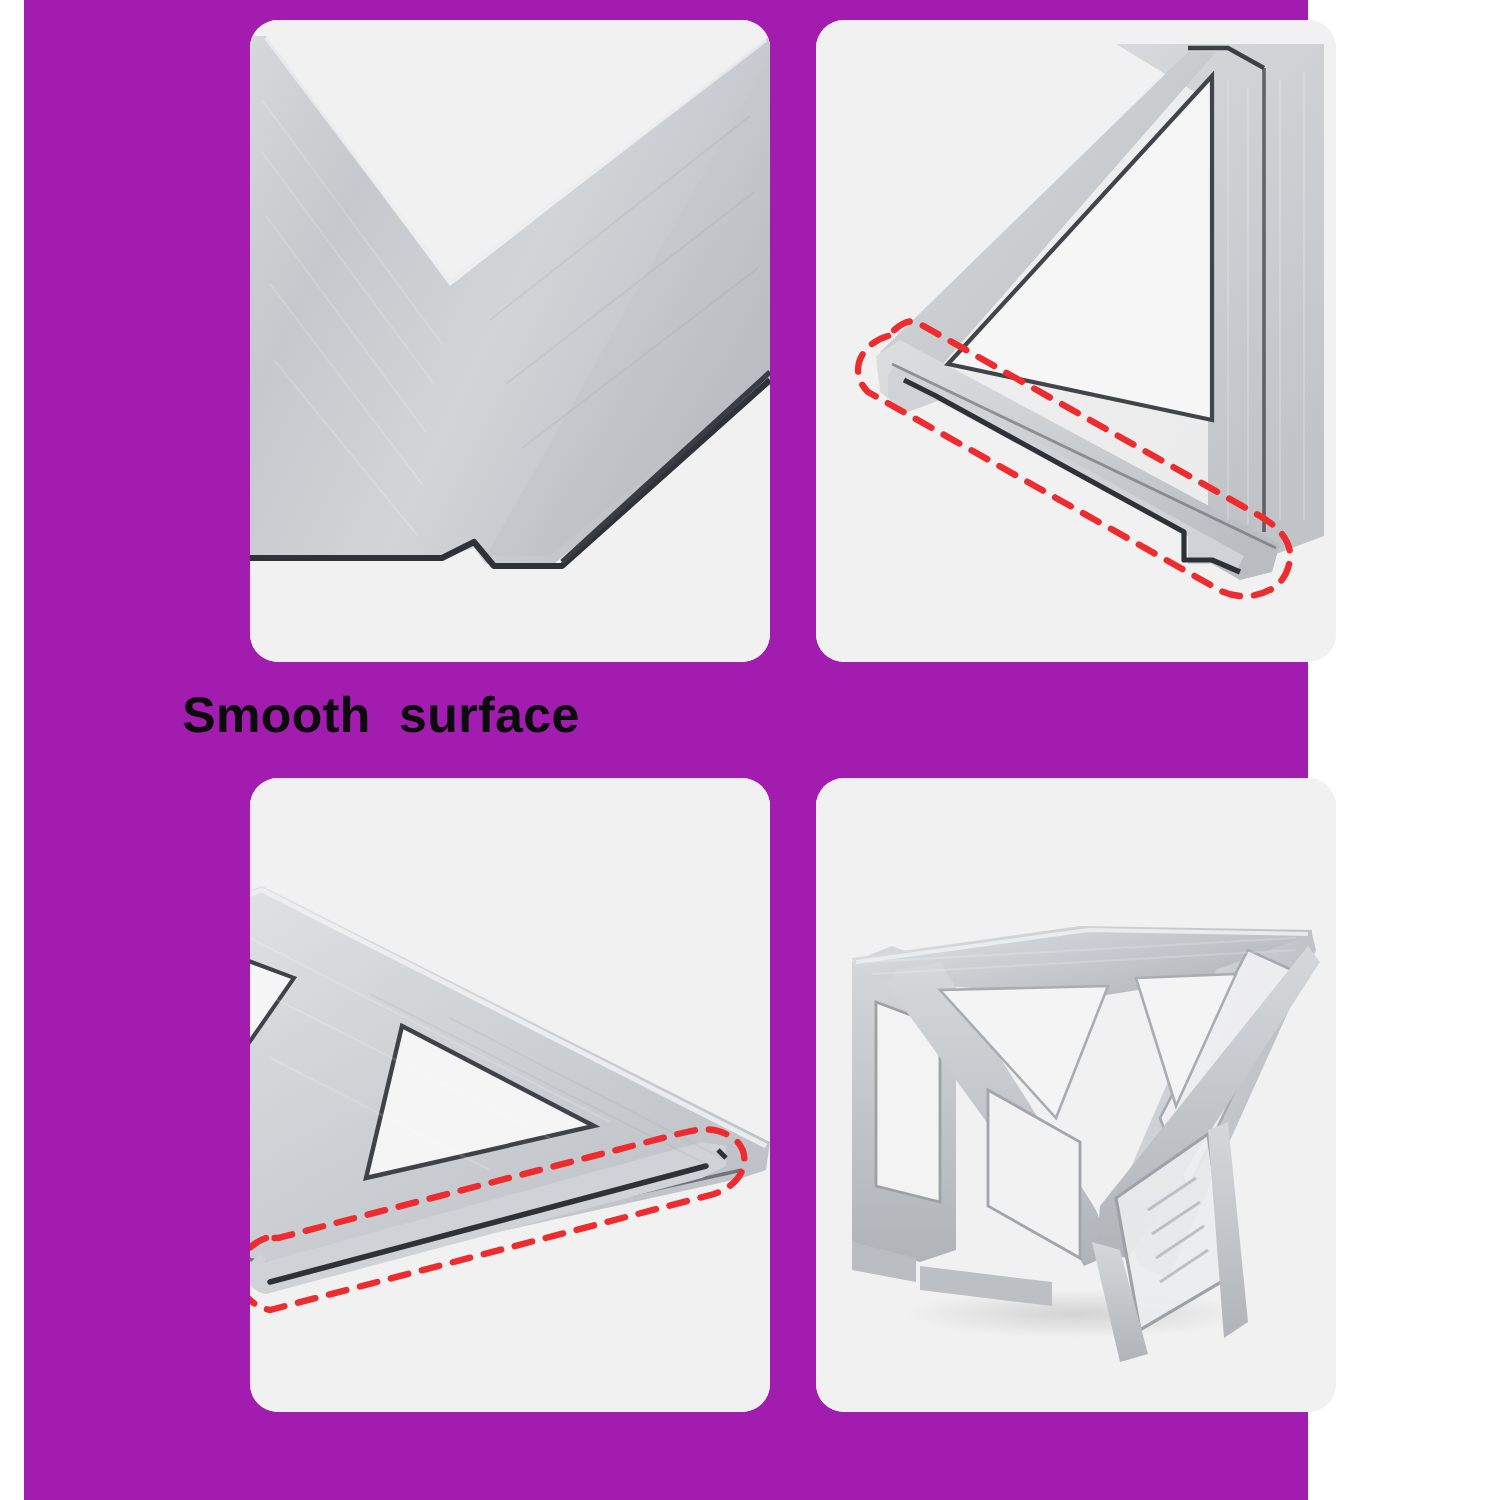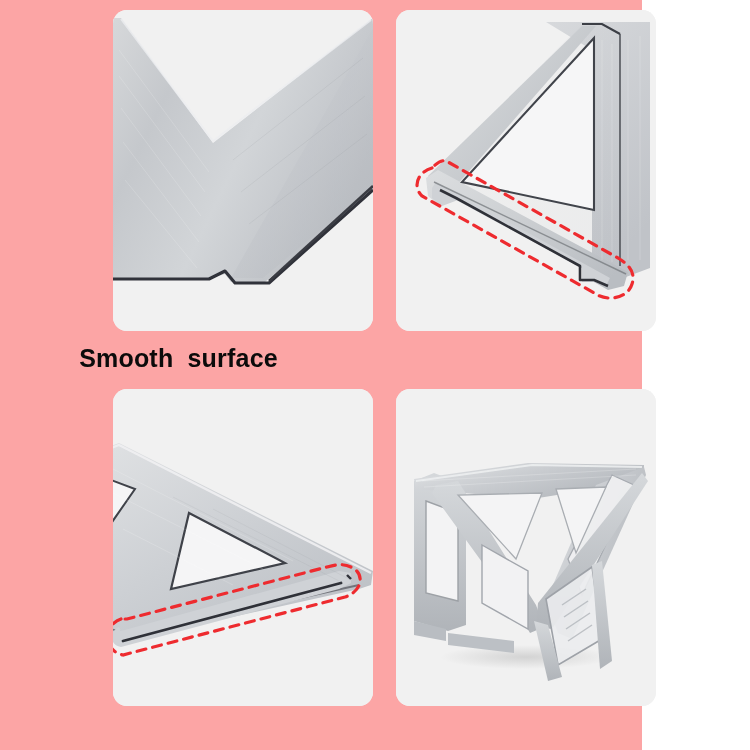--- a/index.html
+++ b/index.html
@@ -12,21 +12,22 @@
     height: 750px;
     overflow: hidden;
     font-family: "Liberation Sans", sans-serif;
     -webkit-font-smoothing: antialiased;
   }
 
   .sheet {
     position: relative;
     width: 642px;
     height: 750px;
-    background: #fca5a5;
+    background: #a21caf;
+    margin-left: 12px;
   }
 
   
   .grid {
     position: absolute;
     inset: 0;
     display: grid;
     grid-template-columns: 375px 375px;
     grid-template-rows: 375px 375px;
   }

